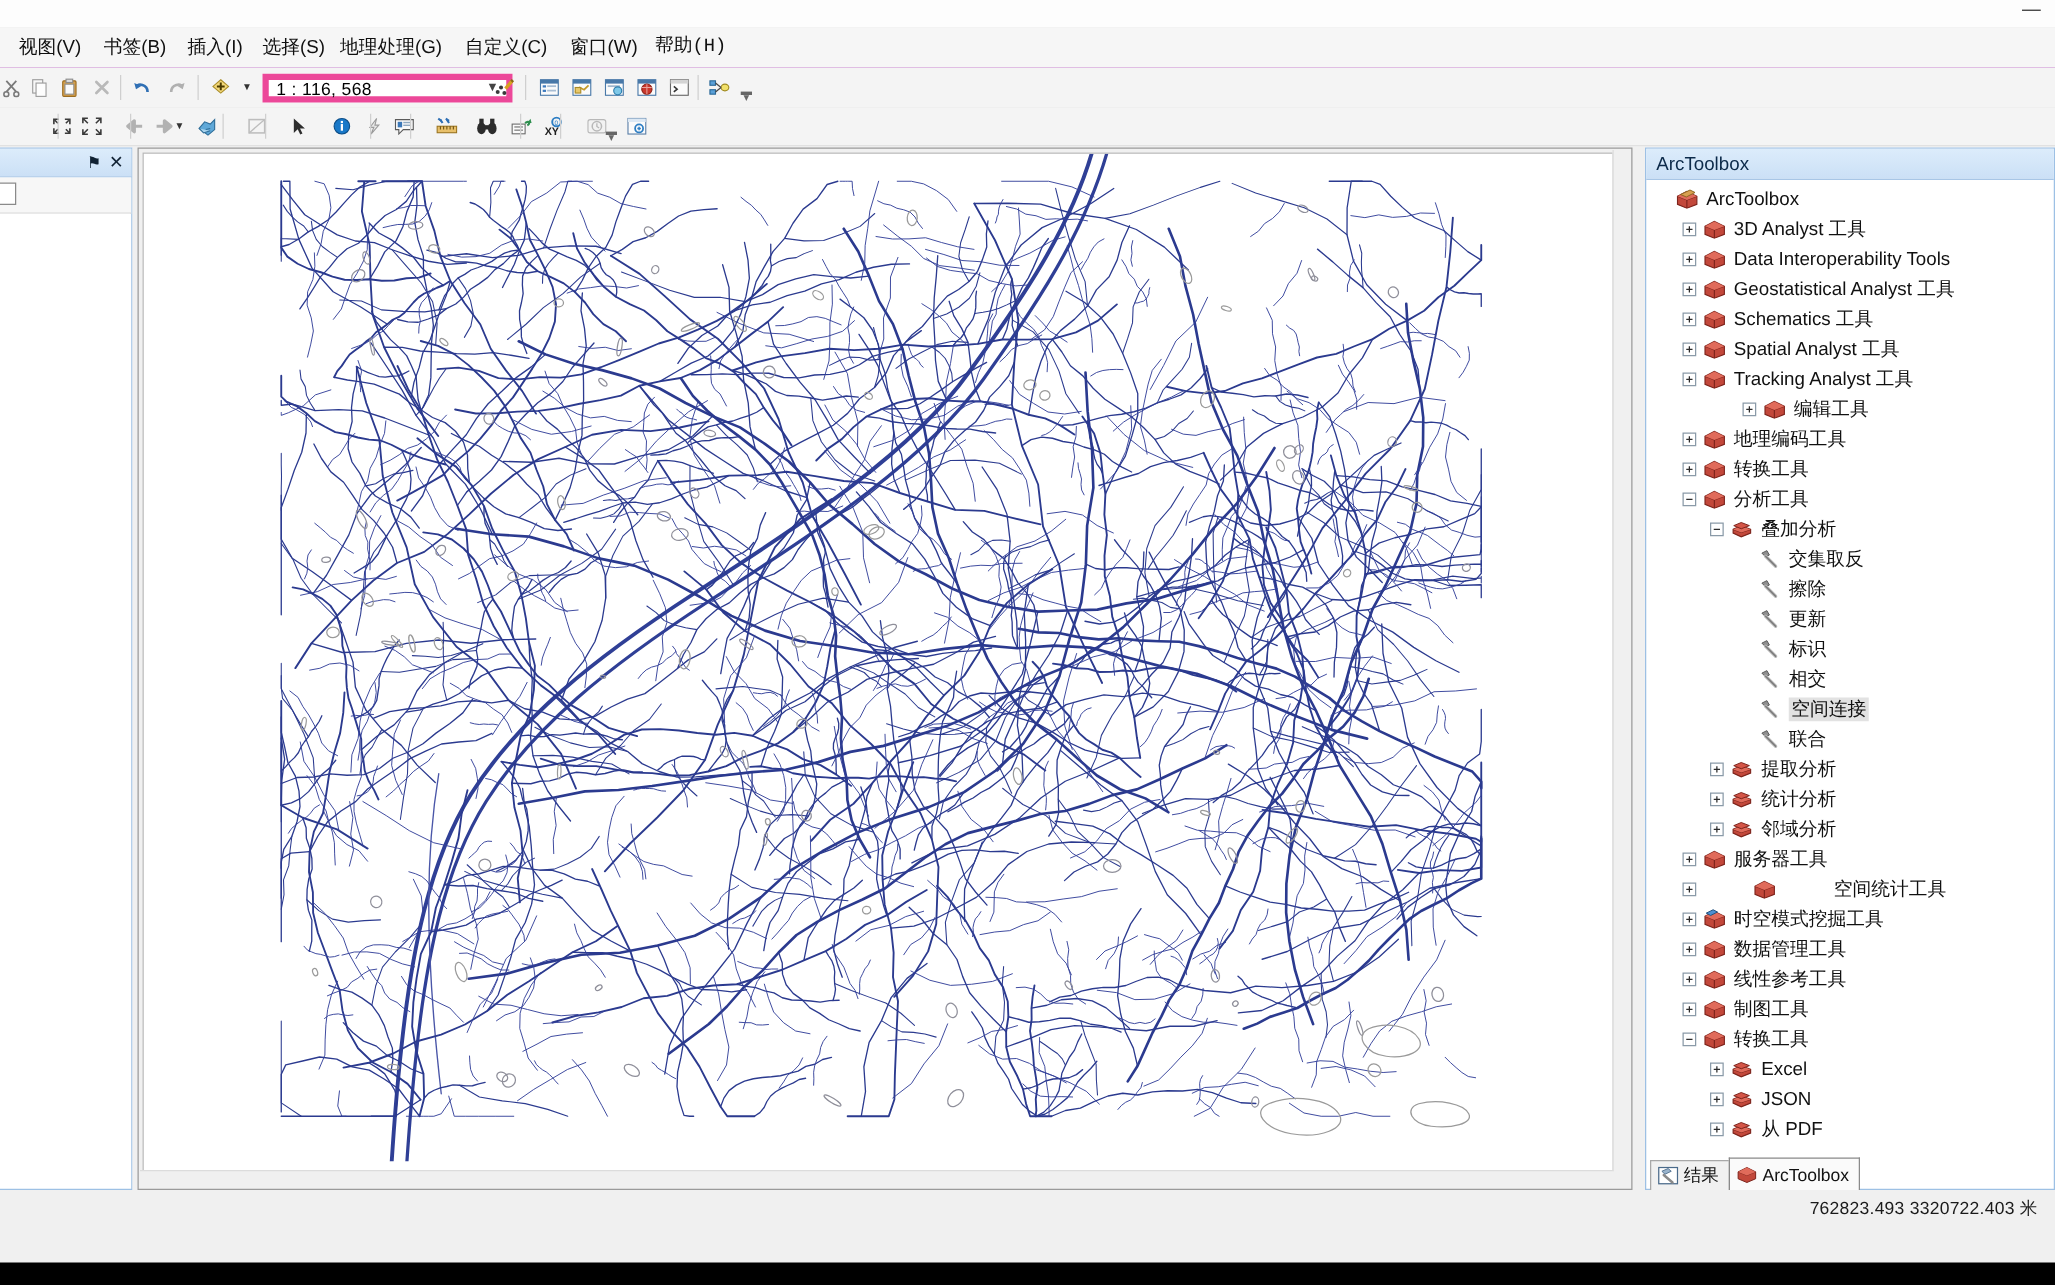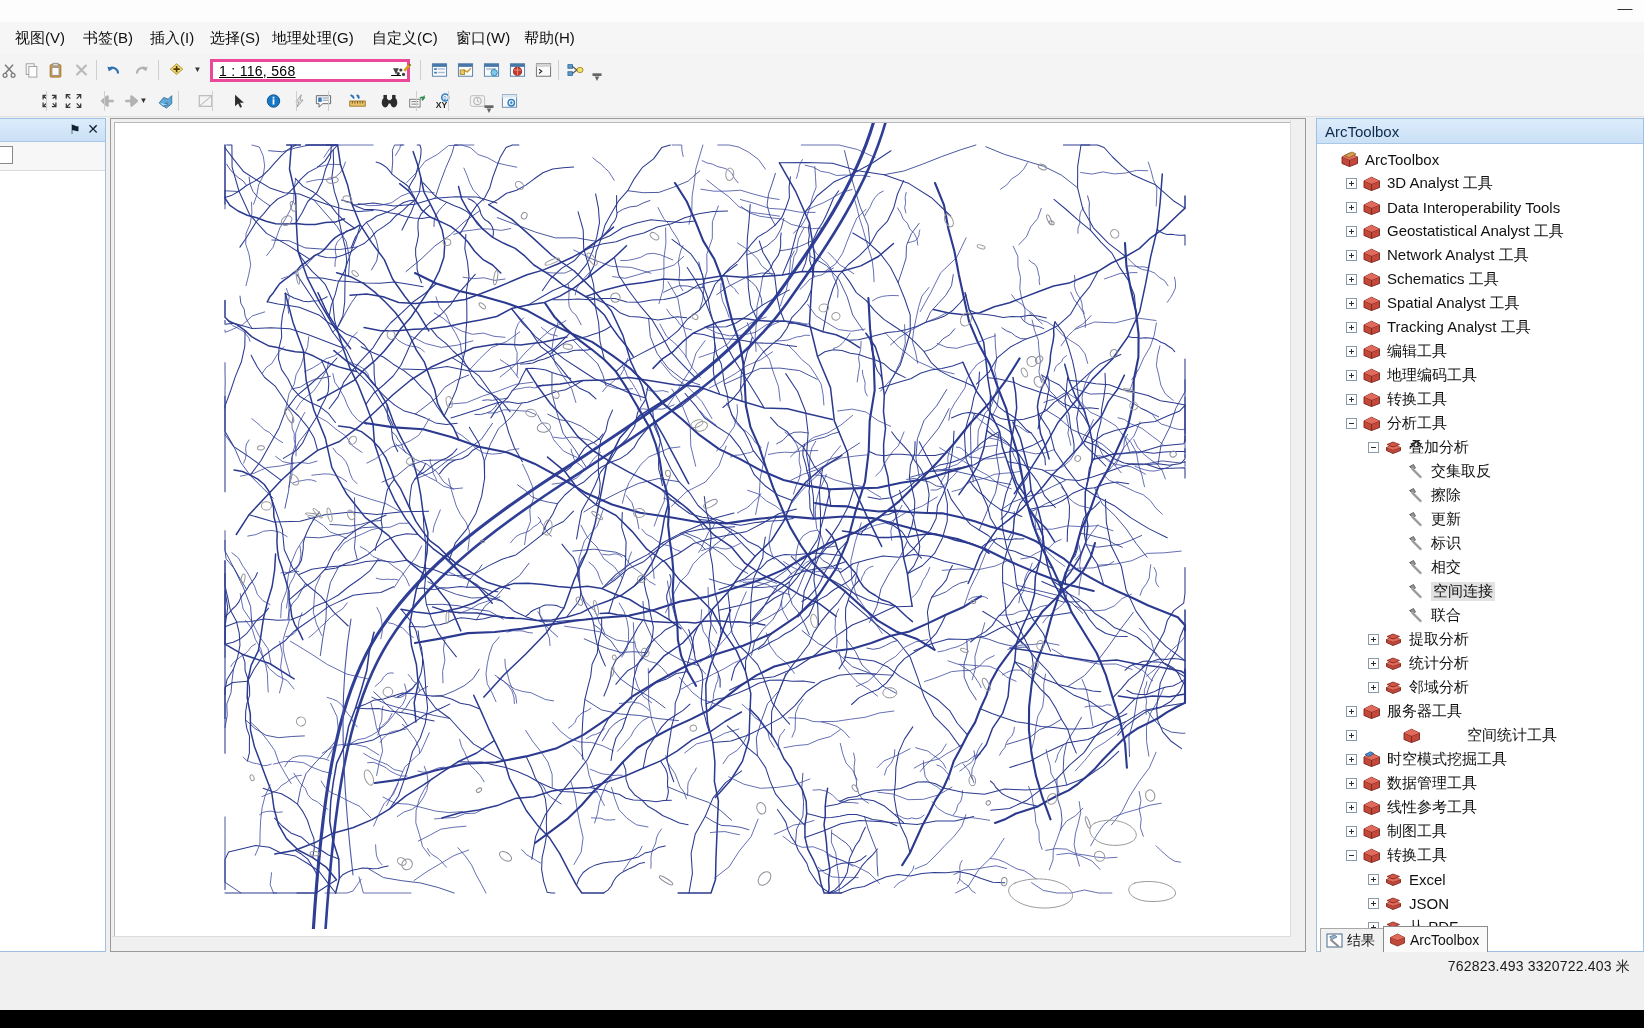--- a/index.html
+++ b/index.html
@@ -28,21 +28,21 @@
   .tb1{top:54px;height:32px;}
   .tb2{top:86px;height:30px;}
   .tbtn{position:absolute;top:3px;width:25px;height:25px;display:flex;align-items:center;
     justify-content:center;cursor:default;}
   .tb2 .tbtn{top:2px;margin-left:44px;}
   .sep{position:absolute;top:6px;width:1px;height:20px;background:#cfcfcf;}
   .tb2 .sep{top:5px;}
 
   
   .scalebox{position:absolute;top:5px;left:210px;width:200px;height:23px;background:#fff;
-    border:3px solid #ec4899;box-sizing:border-box;display:flex;align-items:center;text-decoration:underline;}
+    border:5px solid #ec4899;box-sizing:border-box;display:flex;align-items:center;}
   .scalebox .val{flex:1;padding-left:6px;font-size:14px;color:#000;letter-spacing:.3px;}
   .scalebox .chev{width:22px;height:21px;display:flex;align-items:center;justify-content:center;
     color:#444;font-size:10px;}
   .ddarrow{position:absolute;width:11px;height:25px;top:3px;display:flex;align-items:flex-end;
     justify-content:center;padding-bottom:8px;box-sizing:border-box;color:#333;font-size:8px;}
   .tb2 .ddarrow{top:2px;}
   .overflow{position:absolute;width:10px;height:24px;top:3px;display:flex;flex-direction:column;
     align-items:center;justify-content:flex-end;color:#666;font-size:9px;line-height:5px;}
 
   
@@ -125,21 +125,21 @@
   </div>
 
   <div class="menubar" id="menubar">
       <div class="mi" style="left: 8px;">视图(V)</div>
       <div class="mi" style="left: 76px;">书签(B)</div>
       <div class="mi" style="left: 143px;">插入(I)</div>
       <div class="mi" style="left: 203px;">选择(S)</div>
       <div class="mi" style="left: 265px;">地理处理(G)</div>
       <div class="mi" style="left: 365px;">自定义(C)</div>
       <div class="mi" style="left: 449px;">窗口(W)</div>
-      <div class="mi" style="left: 517px;">帮助(H)</div>
+      <div class="mi" style="left: 517px; font-family: Liberation Mono, monospace;">帮助(H)</div>
     </div>
 
   <div class="toolbar tb1" id="tb1">
     <div class="scalebox">
       <span class="val">1 : 116, 568</span>
       <span class="chev">▼</span>
     </div>
   <div class="tbtn" style="left: 0px;">
         <svg class="ico" width="18" height="18" viewBox="0 0 18 18">
           <path d="M4 3 L13 13 M13 3 L4 13" stroke="#7a7a7a" stroke-width="1.6" fill="none"></path>
@@ -1467,59 +1467,47 @@
         <div class="tnode" style="padding-left: 28px;">
           <span class="expander plus"></span>
           <span style="display: block;">
             <svg class="ico" width="19" height="16" viewBox="0 0 19 16">
               <path d="M2 6 L9.5 2.2 L17.5 6 L17.5 12.5 L9.5 15.6 L2 12.5 Z" fill="#c2483b" stroke="#7d241c" stroke-width=".9"></path>
               <path d="M2 6 L9.5 9 L17.5 6" fill="none" stroke="#7d241c" stroke-width=".9"></path>
               <path d="M9.5 9 L9.5 15.6" stroke="#7d241c" stroke-width=".9"></path>
               <path d="M2 6 L9.5 2.2 L17.5 6 L9.5 9 Z" fill="#e06b5b"></path>
             </svg>
           </span>
-          <span class="lbl">Network Analyst 工具</span>
+          <span class="lbl">Schematics 工具</span>
         </div>
         <div class="tnode" style="padding-left: 28px;">
           <span class="expander plus"></span>
           <span style="display: block;">
             <svg class="ico" width="19" height="16" viewBox="0 0 19 16">
               <path d="M2 6 L9.5 2.2 L17.5 6 L17.5 12.5 L9.5 15.6 L2 12.5 Z" fill="#c2483b" stroke="#7d241c" stroke-width=".9"></path>
               <path d="M2 6 L9.5 9 L17.5 6" fill="none" stroke="#7d241c" stroke-width=".9"></path>
               <path d="M9.5 9 L9.5 15.6" stroke="#7d241c" stroke-width=".9"></path>
               <path d="M2 6 L9.5 2.2 L17.5 6 L9.5 9 Z" fill="#e06b5b"></path>
             </svg>
           </span>
-          <span class="lbl">Schematics 工具</span>
+          <span class="lbl">Spatial Analyst 工具</span>
         </div>
         <div class="tnode" style="padding-left: 28px;">
           <span class="expander plus"></span>
           <span style="display: block;">
             <svg class="ico" width="19" height="16" viewBox="0 0 19 16">
               <path d="M2 6 L9.5 2.2 L17.5 6 L17.5 12.5 L9.5 15.6 L2 12.5 Z" fill="#c2483b" stroke="#7d241c" stroke-width=".9"></path>
               <path d="M2 6 L9.5 9 L17.5 6" fill="none" stroke="#7d241c" stroke-width=".9"></path>
               <path d="M9.5 9 L9.5 15.6" stroke="#7d241c" stroke-width=".9"></path>
               <path d="M2 6 L9.5 2.2 L17.5 6 L9.5 9 Z" fill="#e06b5b"></path>
             </svg>
           </span>
-          <span class="lbl">Spatial Analyst 工具</span>
-        </div>
-        <div class="tnode" style="padding-left: 28px;">
-          <span class="expander plus"></span>
-          <span style="display: block;">
-            <svg class="ico" width="19" height="16" viewBox="0 0 19 16">
-              <path d="M2 6 L9.5 2.2 L17.5 6 L17.5 12.5 L9.5 15.6 L2 12.5 Z" fill="#c2483b" stroke="#7d241c" stroke-width=".9"></path>
-              <path d="M2 6 L9.5 9 L17.5 6" fill="none" stroke="#7d241c" stroke-width=".9"></path>
-              <path d="M9.5 9 L9.5 15.6" stroke="#7d241c" stroke-width=".9"></path>
-              <path d="M2 6 L9.5 2.2 L17.5 6 L9.5 9 Z" fill="#e06b5b"></path>
-            </svg>
-          </span>
           <span class="lbl">Tracking Analyst 工具</span>
         </div>
-        <div class="tnode" style="padding-left: 28px;">
+        <div class="tnode" style="padding-left: 28px; margin-left: 48px;">
           <span class="expander plus"></span>
           <span style="display: block;">
             <svg class="ico" width="19" height="16" viewBox="0 0 19 16">
               <path d="M2 6 L9.5 2.2 L17.5 6 L17.5 12.5 L9.5 15.6 L2 12.5 Z" fill="#c2483b" stroke="#7d241c" stroke-width=".9"></path>
               <path d="M2 6 L9.5 9 L17.5 6" fill="none" stroke="#7d241c" stroke-width=".9"></path>
               <path d="M9.5 9 L9.5 15.6" stroke="#7d241c" stroke-width=".9"></path>
               <path d="M2 6 L9.5 2.2 L17.5 6 L9.5 9 Z" fill="#e06b5b"></path>
             </svg>
           </span>
           <span class="lbl">编辑工具</span>

